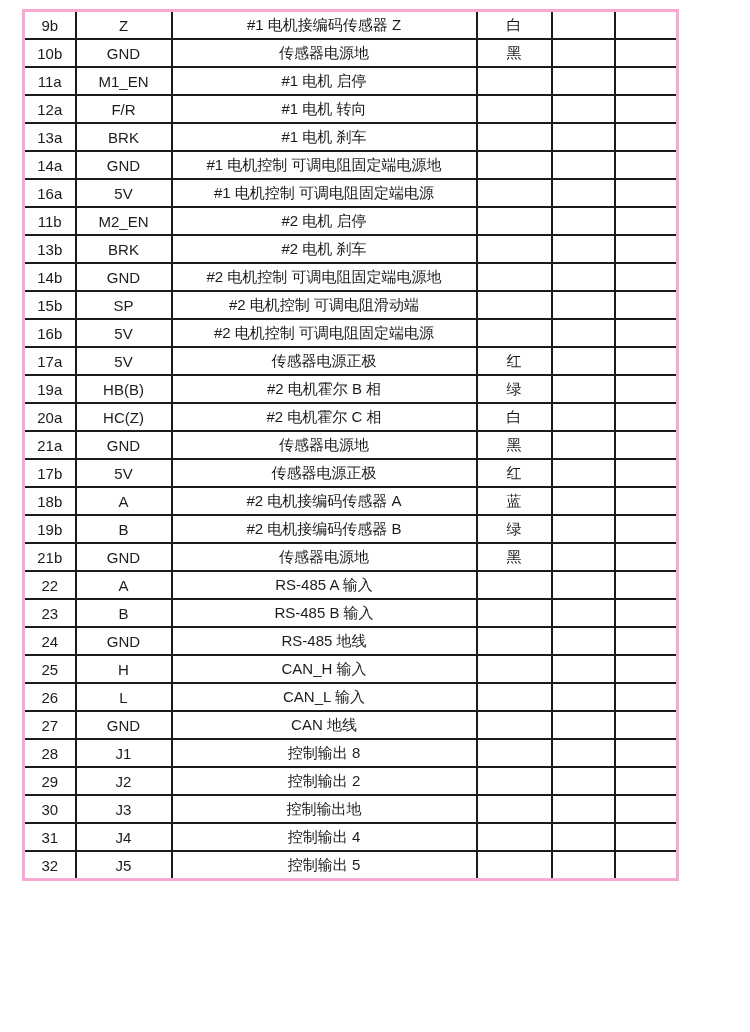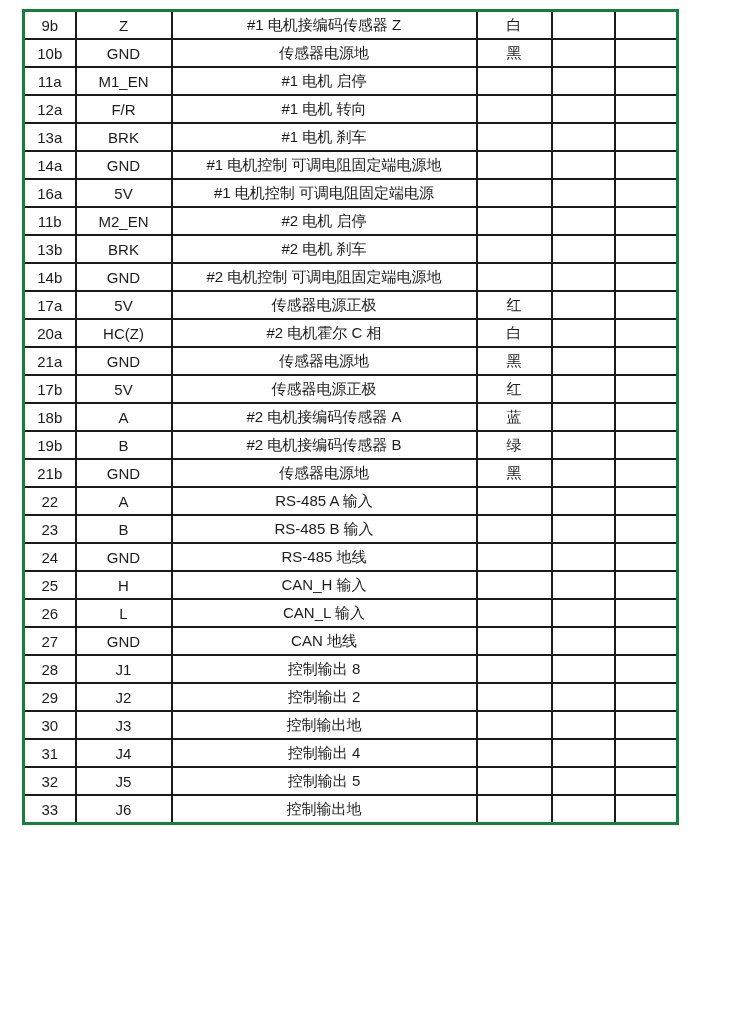--- a/index.html
+++ b/index.html
@@ -15,21 +15,21 @@
     overflow: hidden;
     font-family: "Liberation Sans", sans-serif;
   }
   table.pin-table {
     position: absolute;
     left: 22px;
     top: 9px;
     width: 654px;
     border-collapse: collapse;
     table-layout: fixed;
-    border: 3px solid #15803d;
+    border: 3px solid #f9a8d4;
   }
   table.pin-table td {
     border: 2px solid #1b1b1b;
     height: 26px;
     padding: 0 2px;
     text-align: center;
     vertical-align: middle;
     font-size: 15px;
     color: #1c1c1c;
     white-space: nowrap;
@@ -130,28 +130,52 @@
         </tr>
         <tr>
           <td>14b</td>
           <td>GND</td>
           <td>#2 电机控制 可调电阻固定端电源地</td>
           <td></td>
           <td></td>
           <td></td>
         </tr>
         <tr>
+          <td>15b</td>
+          <td>SP</td>
+          <td>#2 电机控制 可调电阻滑动端</td>
+          <td></td>
+          <td></td>
+          <td></td>
+        </tr>
+        <tr>
+          <td>16b</td>
+          <td>5V</td>
+          <td>#2 电机控制 可调电阻固定端电源</td>
+          <td></td>
+          <td></td>
+          <td></td>
+        </tr>
+        <tr>
           <td>17a</td>
           <td>5V</td>
           <td>传感器电源正极</td>
           <td>红</td>
           <td></td>
           <td></td>
         </tr>
         <tr>
+          <td>19a</td>
+          <td>HB(B)</td>
+          <td>#2 电机霍尔 B 相</td>
+          <td>绿</td>
+          <td></td>
+          <td></td>
+        </tr>
+        <tr>
           <td>20a</td>
           <td>HC(Z)</td>
           <td>#2 电机霍尔 C 相</td>
           <td>白</td>
           <td></td>
           <td></td>
         </tr>
         <tr>
           <td>21a</td>
           <td>GND</td>
@@ -269,27 +293,19 @@
           <td>J4</td>
           <td>控制输出 4</td>
           <td></td>
           <td></td>
           <td></td>
         </tr>
         <tr>
           <td>32</td>
           <td>J5</td>
           <td>控制输出 5</td>
-          <td></td>
-          <td></td>
-          <td></td>
-        </tr>
-        <tr>
-          <td>33</td>
-          <td>J6</td>
-          <td>控制输出地</td>
           <td></td>
           <td></td>
           <td></td>
         </tr>
       </tbody>
   </table>
 </div>
 
 </body></html>

